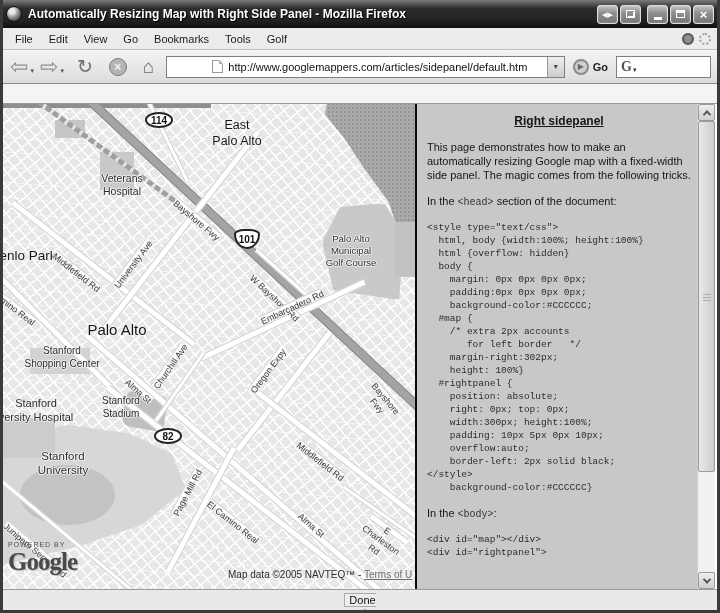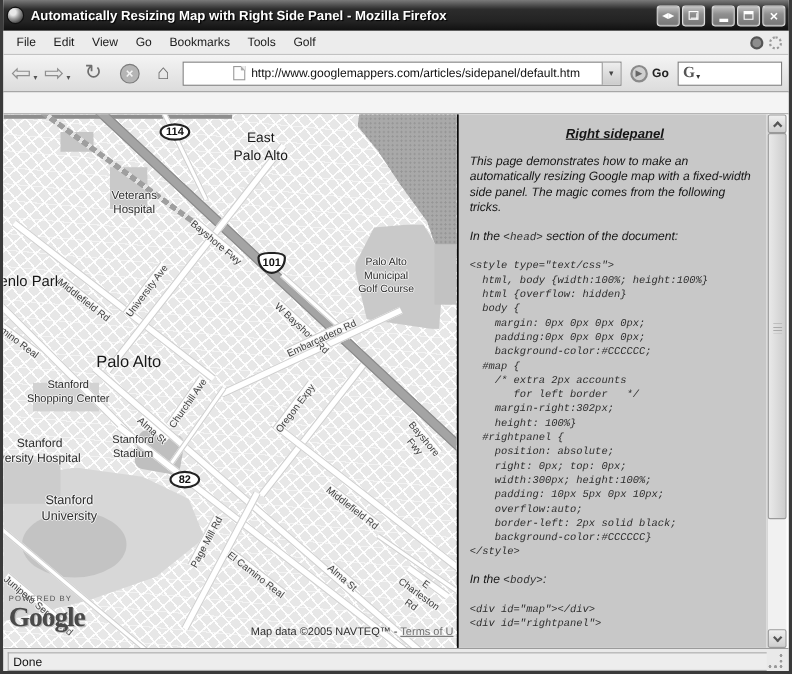--- a/index.html
+++ b/index.html
@@ -77,41 +77,41 @@
   .shield.us{width:26px;height:20px;border-radius:40% 40% 50% 50% / 25% 25% 75% 75%;}
   .map-logo{position:absolute;left:5px;top:437px;line-height:1;}
   .powered-by{font-size:7px;letter-spacing:1px;color:#4f4f4f;display:block;margin-bottom:1px;}
   .google-word{font-family:"Liberation Serif",serif;font-weight:bold;font-size:25px;color:#4a4a4a;
     text-shadow:1px 1px 0 #bbb;letter-spacing:-1px;}
   .attribution{position:absolute;left:225px;top:465px;font-size:10px;color:#2c2c2c;white-space:nowrap;
     text-shadow:1px 0 0 #eee,-1px 0 0 #eee,0 1px 0 #eee;}
   .attribution a{color:#6e6e6e;text-decoration:underline;}
   
   .panel{width:282px;height:100%;background:#c8c8c8;border-left:2px solid #0a0a0a;
-    padding:10px 6px 0 10px;overflow:hidden;color:#161616;font-style:italic;}
+    padding:10px 6px 0 10px;overflow:hidden;color:#161616;}
   .panel h3{margin:0 0 0 0;font-size:12px;text-align:center;text-decoration:underline;}
   .panel p{font-size:11px;line-height:14px;margin:12px 0 0 0;}
   .inline-code{font-family:"Liberation Mono",monospace;font-size:10px;color:#333;}
   .codeblock{margin-top:11px;font-family:"Liberation Mono",monospace;font-size:9.5px;line-height:13px;color:#2d2d2d;}
   .code-line{white-space:pre;}
   
   .scrollbar{position:relative;width:18px;height:100%;background:#f1f1f1;border-left:1px solid #d0d0d0;}
   .sb-btn{position:absolute;left:0;width:17px;height:17px;background:linear-gradient(#efefef,#cfcfcf);
     border:1px solid #9a9a9a;border-radius:2px;display:flex;align-items:center;justify-content:center;}
   .sb-btn.up{top:0;}
   .sb-btn.down{bottom:0;}
   .chev{width:6px;height:6px;border-left:2px solid #555;border-top:2px solid #555;}
   .chev.up{transform:rotate(45deg) translate(1px,1px);}
   .chev.down{transform:rotate(225deg) translate(1px,1px);}
   .sb-thumb{position:absolute;left:0;top:17px;width:17px;height:351px;background:linear-gradient(90deg,#e9e9e9,#cdcdcd);
     border:1px solid #9a9a9a;border-radius:2px;}
   .sb-grip{position:absolute;left:4px;top:172px;width:8px;height:9px;
     background:repeating-linear-gradient(#aaa 0 1px,transparent 1px 3px);}
   
-  .statusbar{height:24px;background:#e9e9e9;border-top:1px solid #9b9b9b;display:flex;align-items:flex-start;padding:3px 4px;}
+  .statusbar{height:24px;background:#e9e9e9;border-top:1px solid #9b9b9b;display:flex;align-items:center;padding:3px 4px;flex-direction:column;}
   .status-field{flex:1;height:17px;border:1px solid #aaa;border-right:none;display:flex;align-items:center;
     padding-left:4px;font-size:11px;color:#111;background:#ededed;}
   .resize-grip{width:16px;height:17px;background:
     radial-gradient(circle at 13px 13px,#999 1.2px,transparent 1.5px),
     radial-gradient(circle at 13px 8px,#999 1.2px,transparent 1.5px),
     radial-gradient(circle at 8px 13px,#999 1.2px,transparent 1.5px),
     radial-gradient(circle at 13px 3px,#999 1.2px,transparent 1.5px),
     radial-gradient(circle at 3px 13px,#999 1.2px,transparent 1.5px);}
 </style>
 </head>
@@ -281,22 +281,22 @@
           <div class="code-line">       for left border   */</div>
           <div class="code-line">    margin-right:302px;</div>
           <div class="code-line">    height: 100%}</div>
           <div class="code-line">  #rightpanel {</div>
           <div class="code-line">    position: absolute;</div>
           <div class="code-line">    right: 0px; top: 0px;</div>
           <div class="code-line">    width:300px; height:100%;</div>
           <div class="code-line">    padding: 10px 5px 0px 10px;</div>
           <div class="code-line">    overflow:auto;</div>
           <div class="code-line">    border-left: 2px solid black;</div>
+          <div class="code-line">&lt;/style&gt;</div>
           <div class="code-line">    background-color:#CCCCCC}</div>
-          <div class="code-line">&lt;/style&gt;</div>
         </div>
       <p><span>In the </span><span class="inline-code">&lt;body&gt;</span><span>:</span></p>
       <div class="codeblock">
           <div class="code-line">&lt;div id="map"&gt;&lt;/div&gt;</div>
           <div class="code-line">&lt;div id="rightpanel"&gt;</div>
         </div>
     </div>
 
     <div class="scrollbar">
       <div class="sb-btn up">

